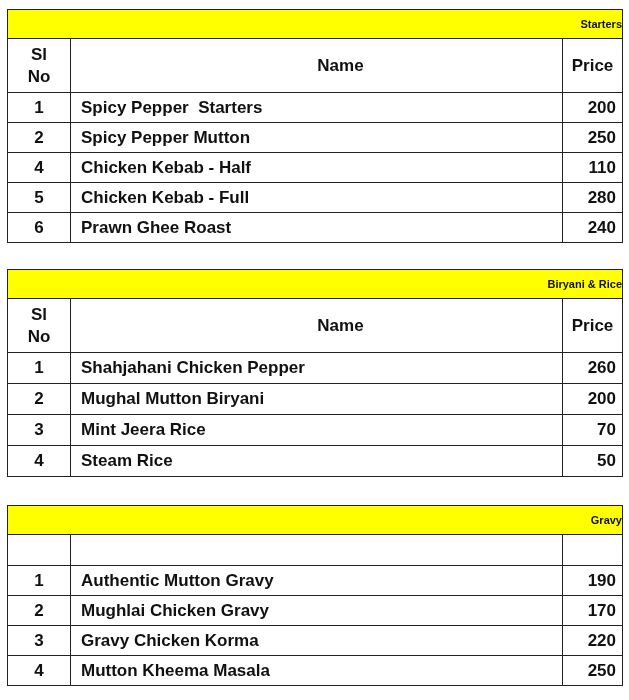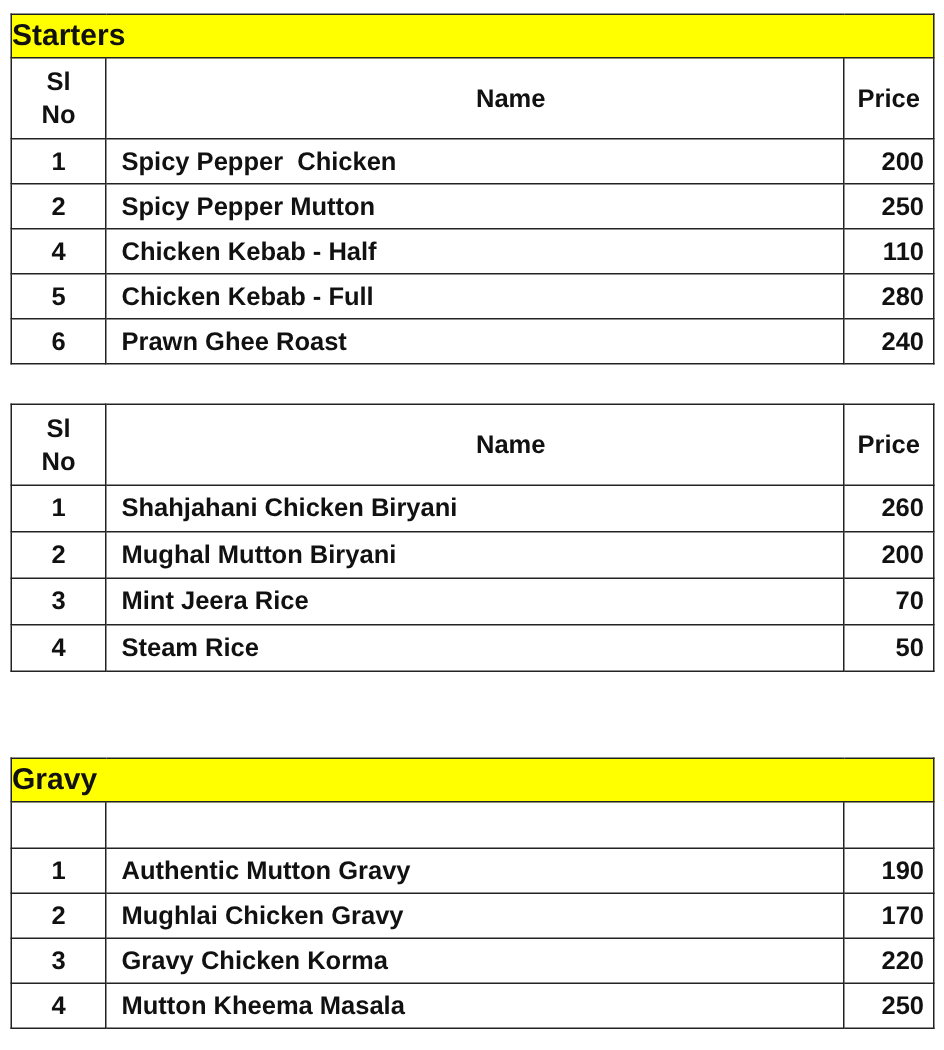--- a/index.html
+++ b/index.html
@@ -24,22 +24,22 @@
       font-weight: bold;
     }
     .menu-table td, .menu-table th {
       border: 1.5px solid #222222;
       padding: 0;
       font-weight: bold;
     }
     .section-header th {
       background: #ffff00;
       height: 28px;
-      font-size: 20px;
-      text-align: left;
+      font-size: 11px;
+      text-align: right;
       vertical-align: middle;
       margin-top: 26px;
     }
     .col-header th {
       background: #ffffff;
       font-size: 17px;
       vertical-align: middle;
       line-height: 22px;
     }
     .col-header th.slno { text-align: center; }
@@ -72,21 +72,21 @@
   <tr class="col-header" style="height:54px;">
     <th class="slno">
       <div>Sl</div>
       <div>No</div>
     </th>
     <th class="name">Name</th>
     <th class="price">Price</th>
   </tr>
   <tr class="data-row" style="height:30px;">
     <td class="slno">1</td>
-    <td class="name">Spicy Pepper  Chicken</td>
+    <td class="name">Spicy Pepper  Starters</td>
     <td class="price">200</td>
   </tr>
   <tr class="data-row" style="height:30px;">
     <td class="slno">2</td>
     <td class="name">Spicy Pepper Mutton</td>
     <td class="price">250</td>
   </tr>
   <tr class="data-row" style="height:30px;">
     <td class="slno">4</td>
     <td class="name">Chicken Kebab - Half</td>
@@ -105,31 +105,34 @@
 </tbody>
   </table>
 
 <table class="menu-table" style="top:269px;">
   <colgroup>
       <col class="c-slno">
       <col class="c-name">
       <col class="c-price">
     </colgroup>
   <tbody>
+      <tr class="section-header">
+    <th colspan="3">Biryani &amp; Rice</th>
+  </tr>
   <tr class="col-header" style="height:54px;">
     <th class="slno">
       <div>Sl</div>
       <div>No</div>
     </th>
     <th class="name">Name</th>
     <th class="price">Price</th>
   </tr>
   <tr class="data-row" style="height:31px;">
     <td class="slno">1</td>
-    <td class="name">Shahjahani Chicken Biryani</td>
+    <td class="name">Shahjahani Chicken Pepper</td>
     <td class="price">260</td>
   </tr>
   <tr class="data-row" style="height:31px;">
     <td class="slno">2</td>
     <td class="name">Mughal Mutton Biryani</td>
     <td class="price">200</td>
   </tr>
   <tr class="data-row" style="height:31px;">
     <td class="slno">3</td>
     <td class="name">Mint Jeera Rice</td>

